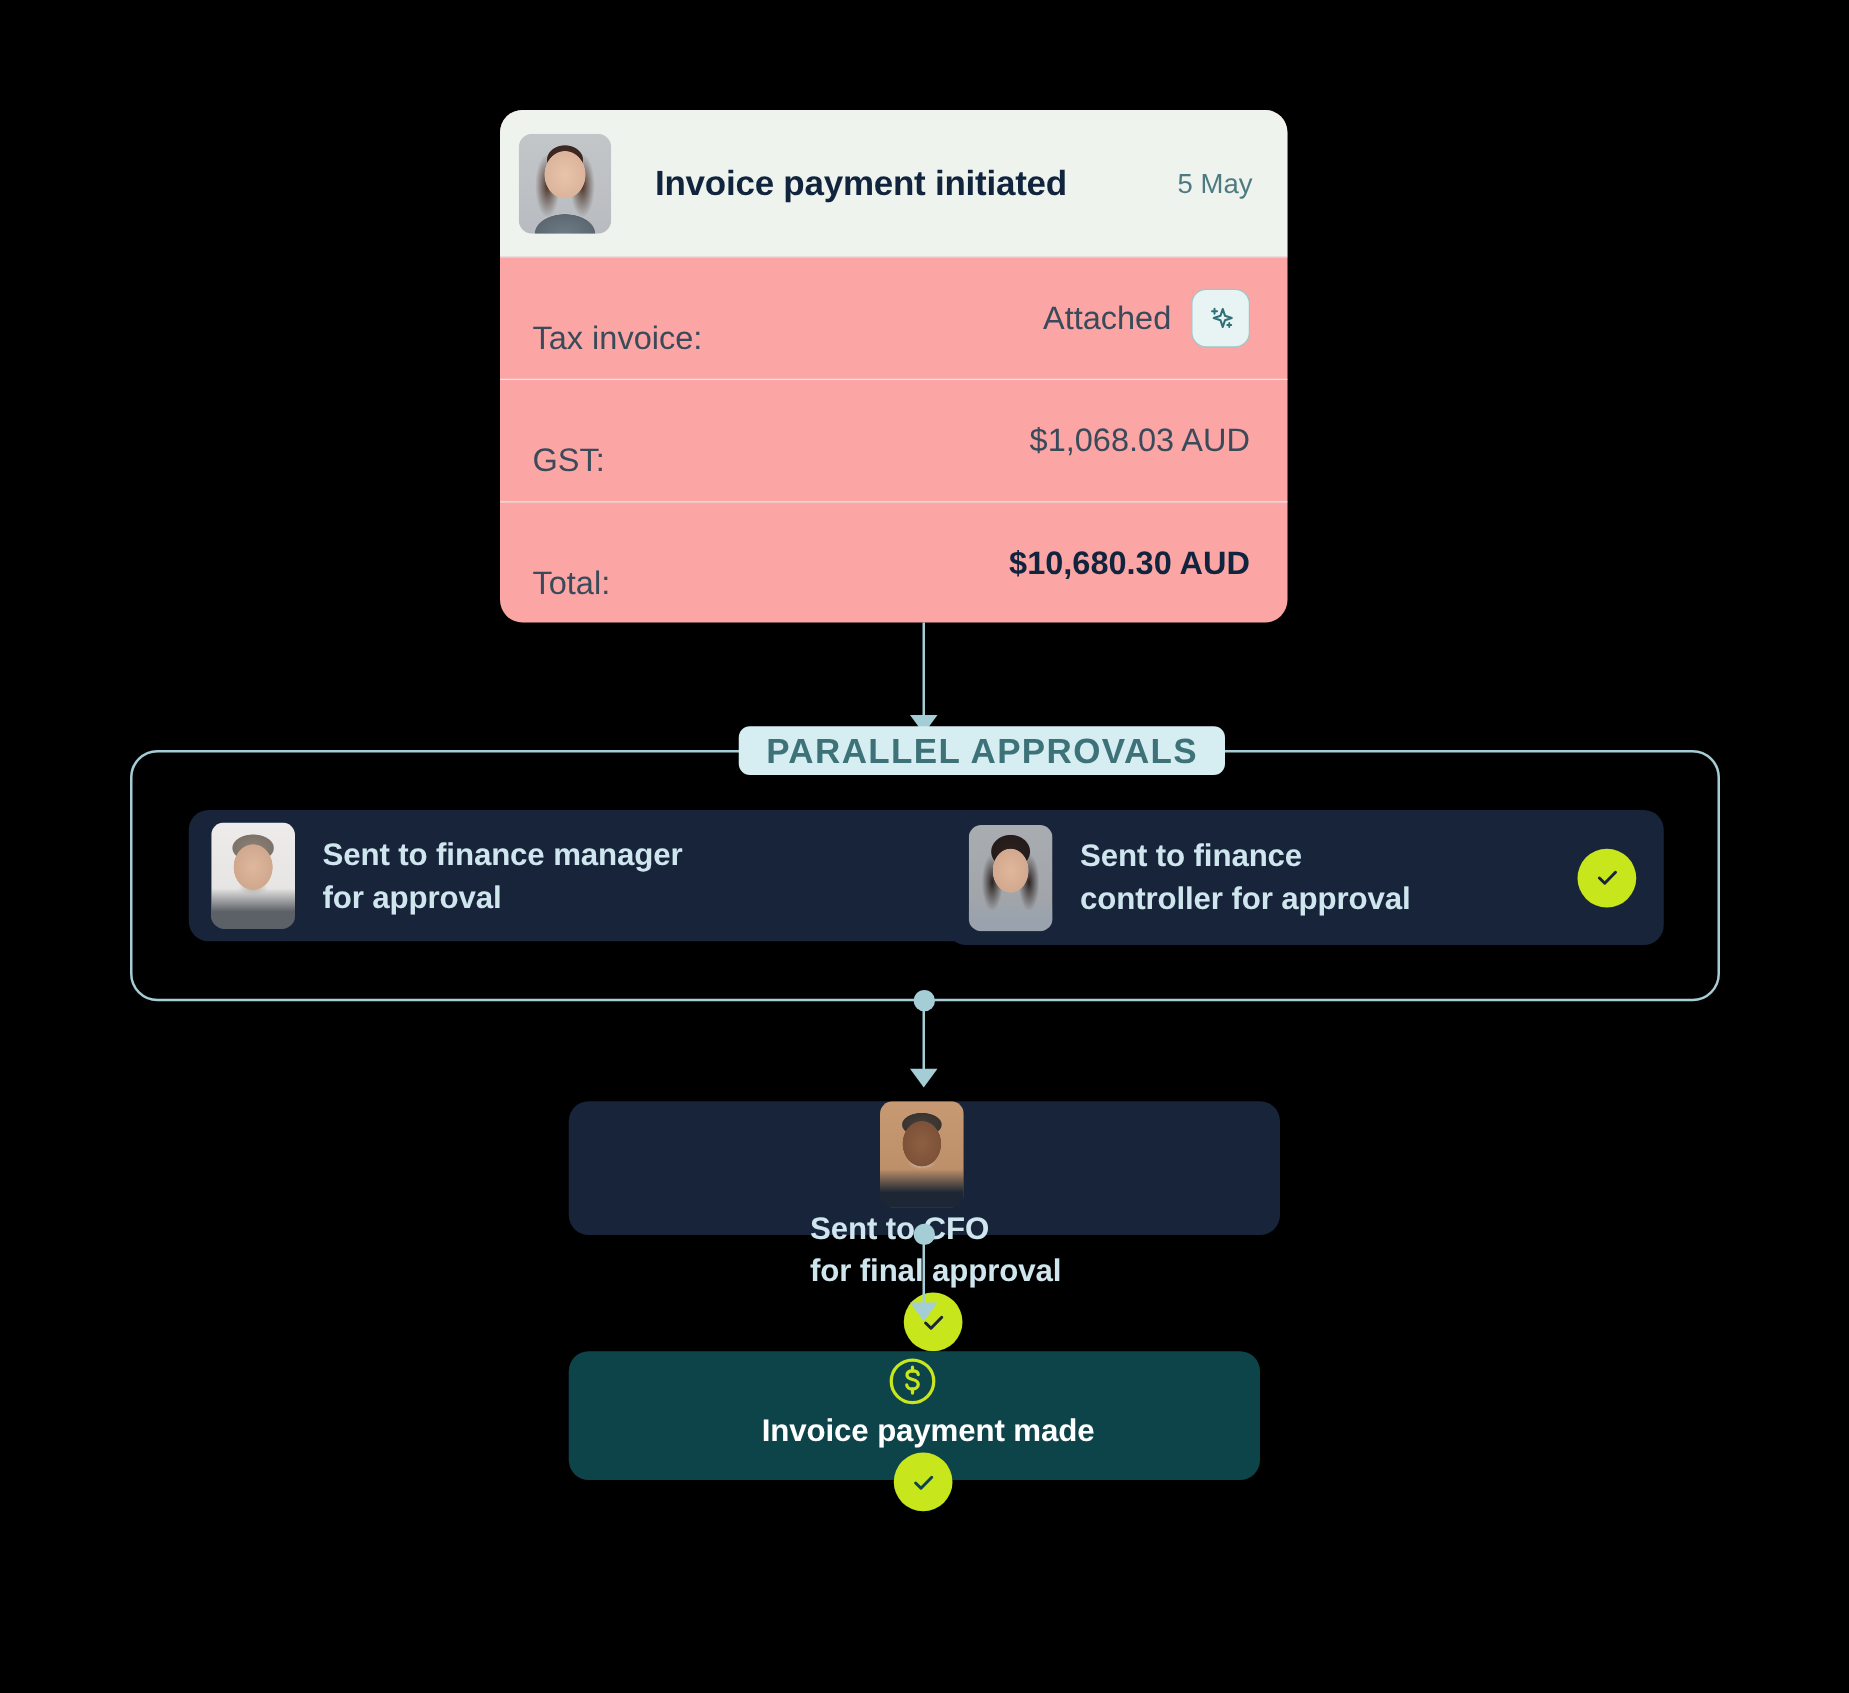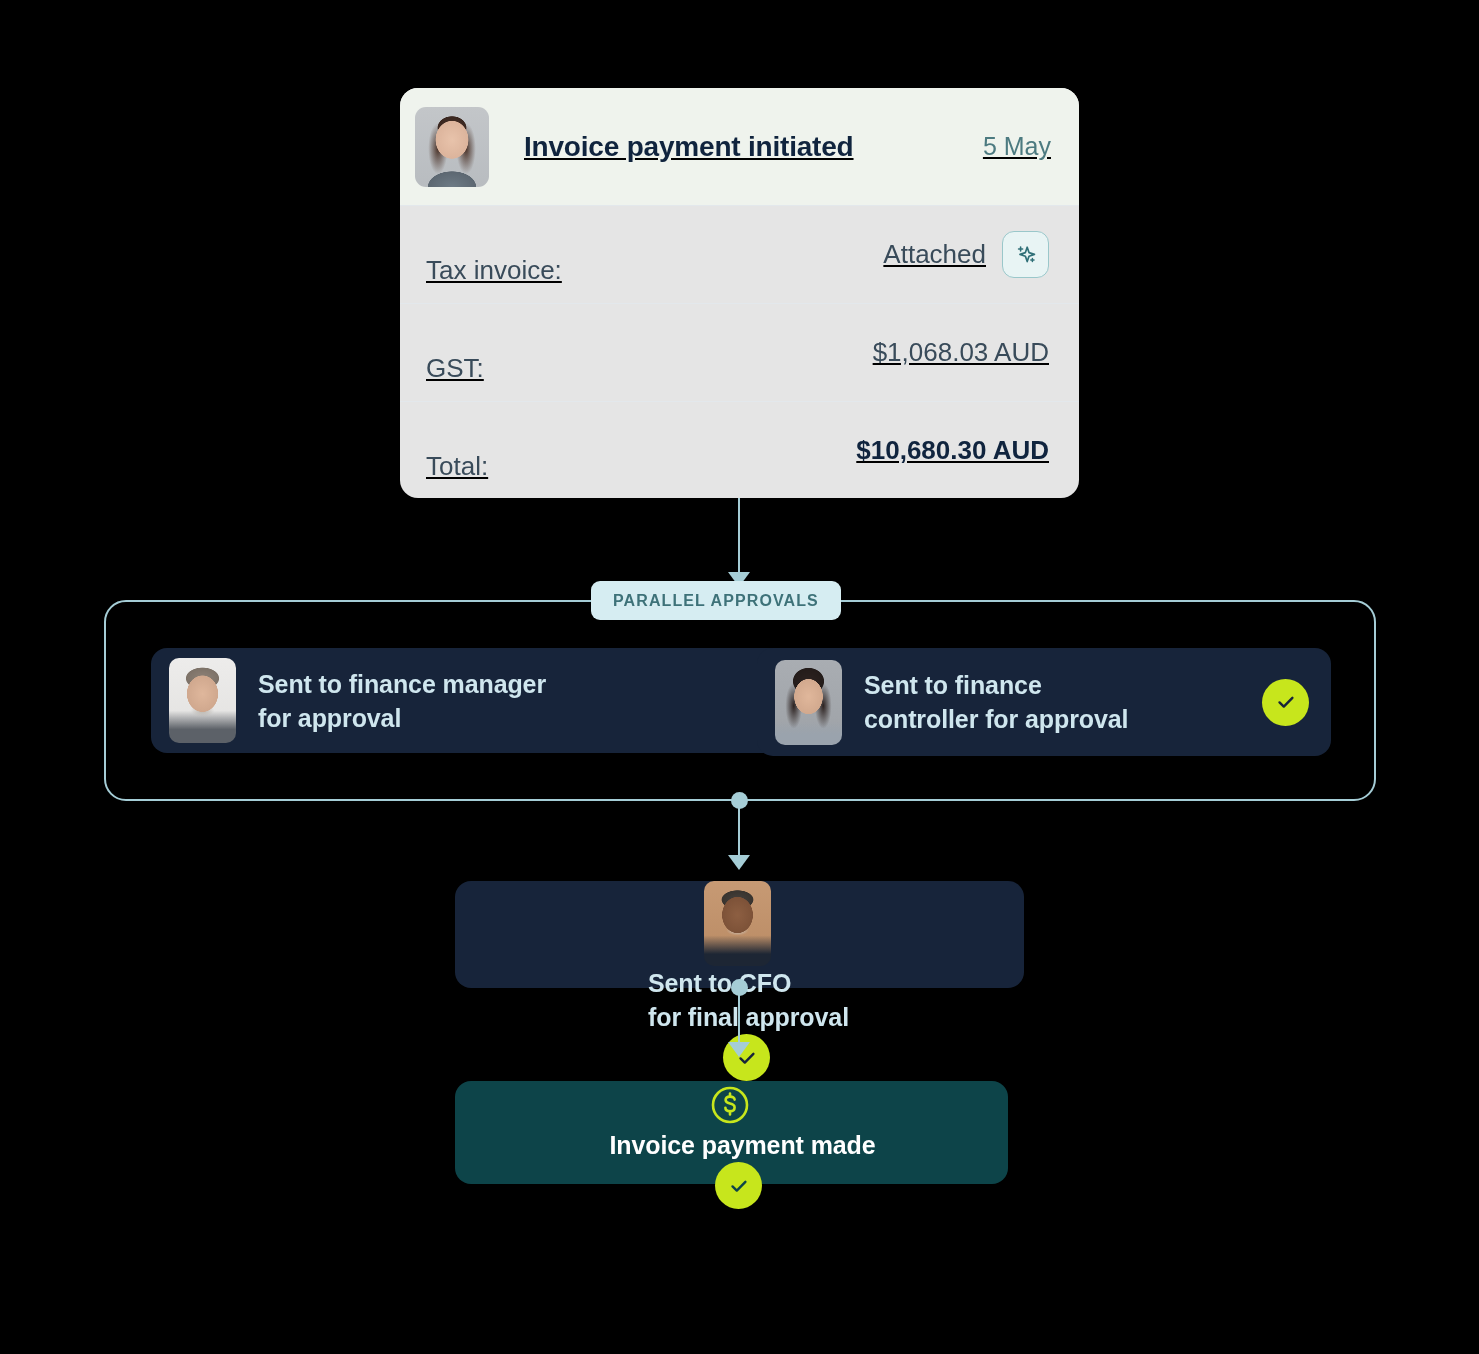--- a/index.html
+++ b/index.html
@@ -18,26 +18,25 @@
     width: 1479px;
     height: 1354px;
     background: #000000;
   }
 
   
   .invoice-card {
     position: absolute;
     left: 400px;
     top: 88px;
-    width: 679px;
+    width: 630px;
     height: 410px;
-    background: #e5e5e5;
+    background: #fca5a5;
     border-radius: 18px;
     overflow: hidden;
-    text-decoration: underline;
   }
 
   .invoice-header {
     height: 117px;
     background: #eff3ed;
     display: flex;
     align-items: center;
     padding: 0 28px 0 15px;
   }
 
@@ -55,21 +54,21 @@
   .invoice-title {
     flex: 1;
     margin-left: 35px;
     font-size: 28px;
     font-weight: bold;
     color: #10243e;
     letter-spacing: -0.2px;
   }
 
   .invoice-date {
-    font-size: 25px;
+    font-size: 22px;
     color: #4c7a80;
     font-weight: normal;
     white-space: nowrap;
   }
 
   .invoice-row {
     height: 98px;
     display: flex;
     align-items: center;
     padding: 0 30px 0 26px;
@@ -146,21 +145,21 @@
     position: absolute;
     left: 591px;
     top: 581px;
     height: 39px;
     padding: 0 22px;
     background: #d6edf2;
     border-radius: 9px;
     display: flex;
     align-items: center;
     justify-content: center;
-    font-size: 16px;
+    font-size: 28px;
     font-weight: bold;
     letter-spacing: 1.1px;
     color: #3e7279;
     white-space: nowrap;
   }
 
   
   .step-card {
     position: absolute;
     background: #17243a;

